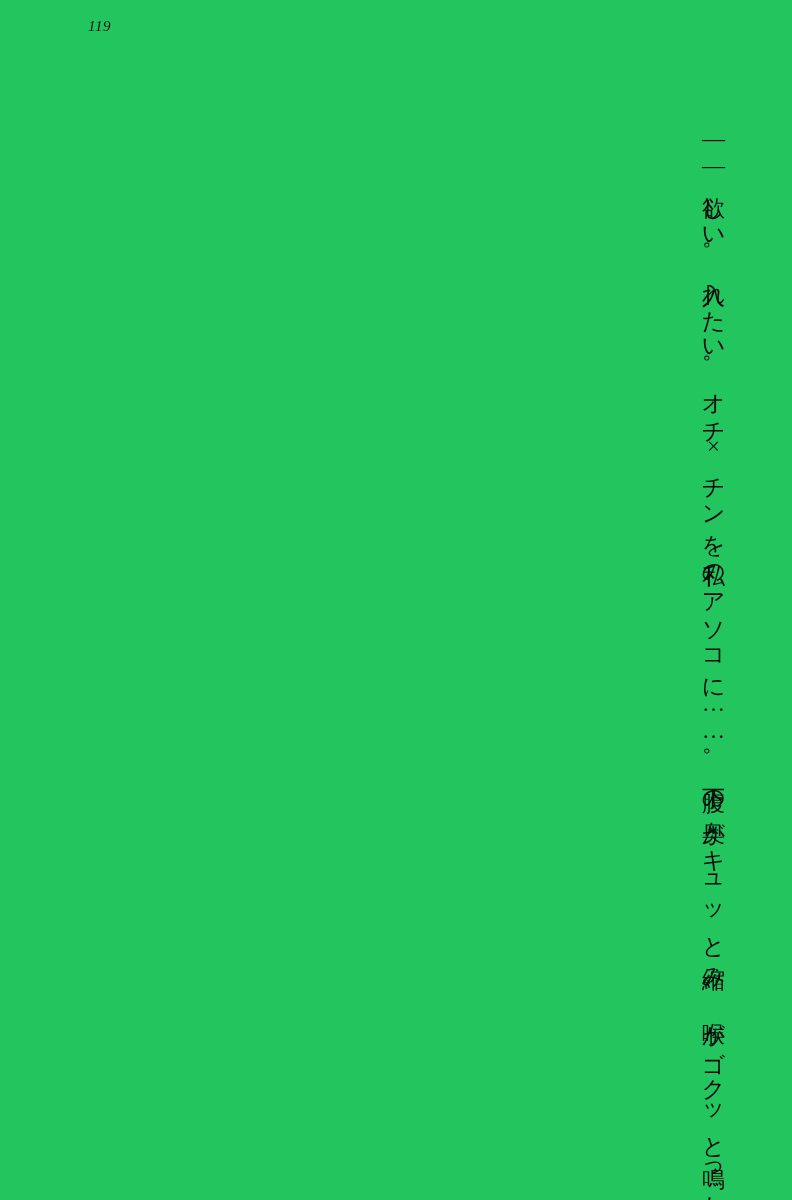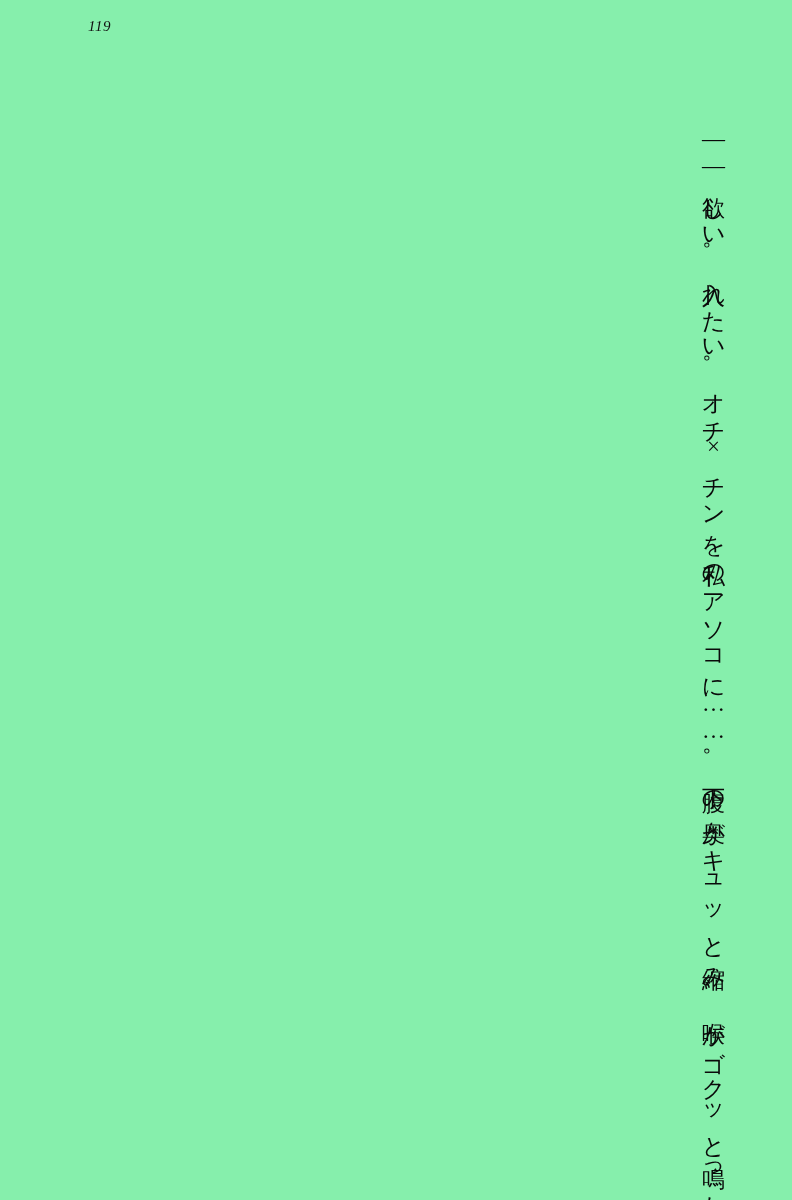--- a/index.html
+++ b/index.html
@@ -4,21 +4,21 @@
 <style>
   html, body {
     margin: 0;
     padding: 0;
     background: #ffffff;
   }
   .page {
     position: relative;
     width: 792px;
     height: 1200px;
-    background: #86efac;
+    background: #22c55e;
     overflow: hidden;
     font-family: "Liberation Serif", "DejaVu Serif", serif;
     color: #000000;
   }
   .page-number {
     position: absolute;
     top: 18px;
     left: 88px;
     font-size: 15px;
     font-family: "Liberation Serif", "DejaVu Serif", serif;

